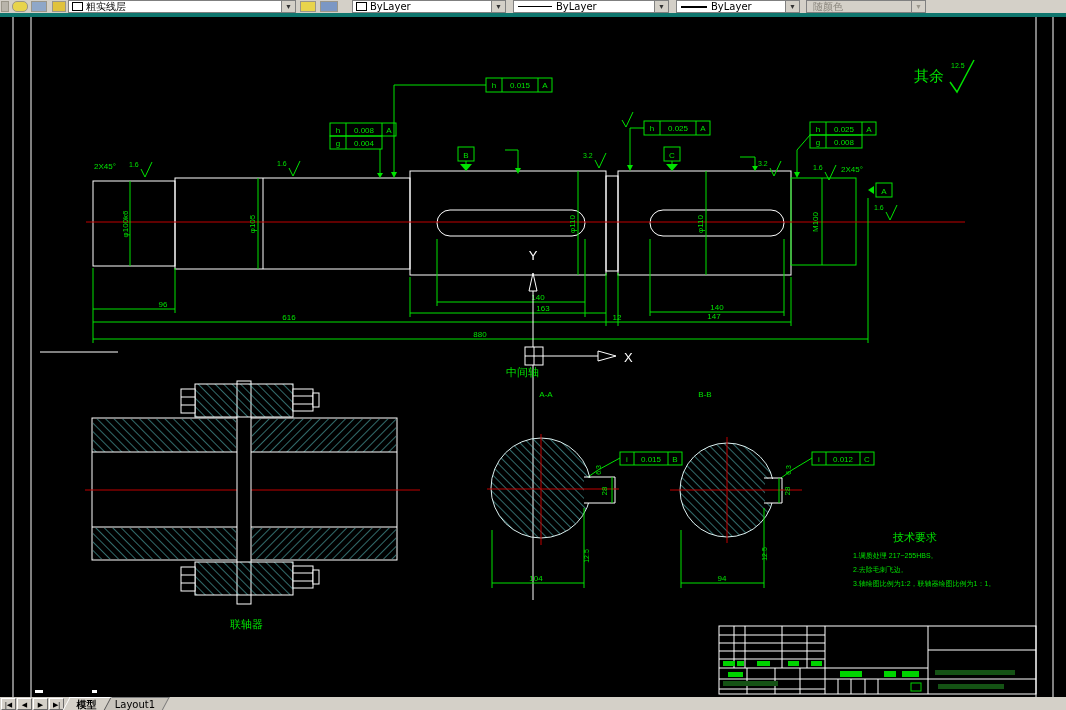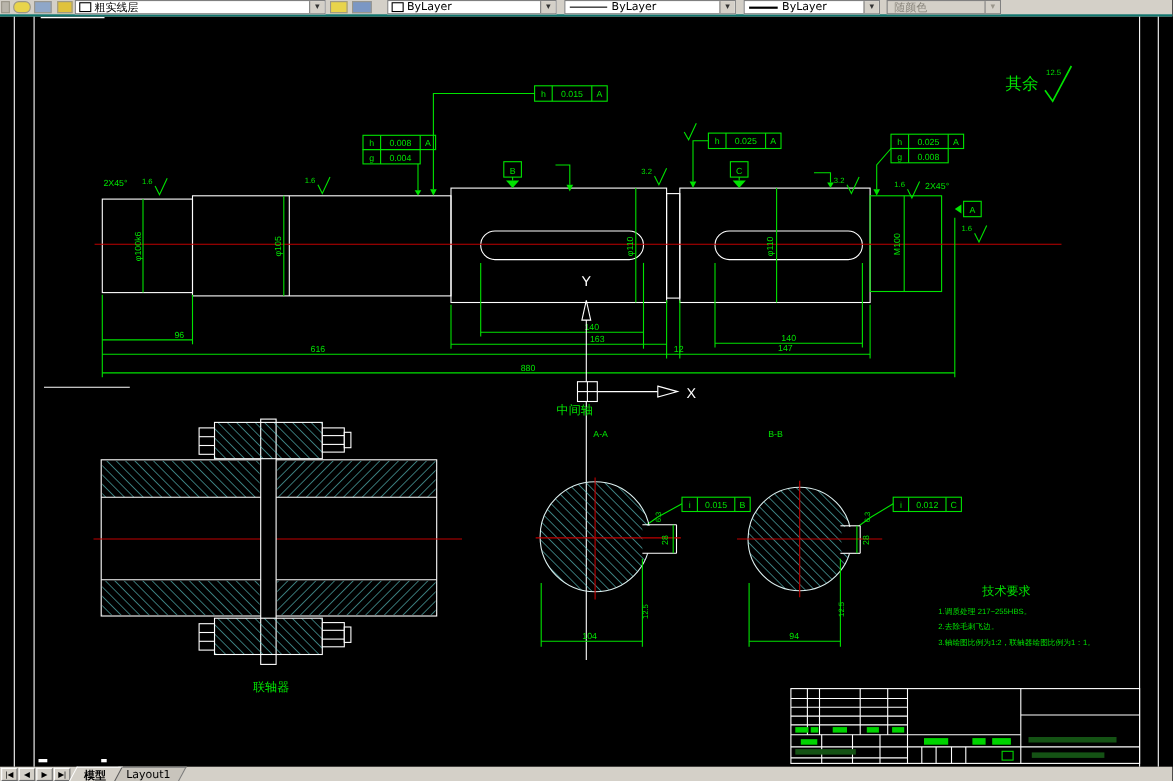--- a/index.html
+++ b/index.html
@@ -1,20 +1,20 @@
 <!DOCTYPE html>
 <html><head>
 <meta charset="utf-8">
 <style>
   html,body{margin:0;padding:0;background:#000;width:1066px;height:710px;overflow:hidden;
     font-family:"Liberation Sans",sans-serif;}
   #stage{position:relative;width:1066px;height:710px;background:#000;}
   
   #toolbar{position:absolute;left:0;top:0;width:1066px;height:13px;background:#d4d0c8;
-    border-bottom:2px solid #0f766e;z-index:5;}
+    border-bottom:4px solid #0f766e;z-index:5;}
   .tb-icon{position:absolute;top:1px;height:11px;border:1px solid #9a9689;box-sizing:border-box;}
   .combo{position:absolute;top:0;height:13px;background:#fff;border:1px solid #808080;
     box-sizing:border-box;display:flex;align-items:center;overflow:hidden;}
   .combo .chip{width:9px;height:7px;border:1px solid #000;background:#fff;margin:0 3px;flex:none;}
   .combo .linechip{width:34px;height:0;border-top:1px solid #000;margin:0 4px;flex:none;}
   .combo .ctext{font-size:10px;color:#000;white-space:nowrap;flex:1;
     font-family:"DejaVu Sans","Liberation Sans",sans-serif;}
   .combo .arrow{width:13px;height:11px;background:#d4d0c8;border-left:1px solid #808080;
     font-size:7px;line-height:11px;text-align:center;color:#333;flex:none;}
   .combo.disabled{background:#d4d0c8;}
@@ -371,21 +371,21 @@
   <div class="combo" style="left:513px;width:156px;">
     <span class="linechip"></span>
     <span class="ctext">ByLayer</span>
     <span class="arrow">▼</span>
   </div>
   <div class="combo" style="left:676px;width:124px;">
     <span class="linechip" style="width:26px;border-top-width:2px;"></span>
     <span class="ctext">ByLayer</span>
     <span class="arrow">▼</span>
   </div>
-  <div class="combo disabled" style="left:806px;width:104px;">
+  <div class="combo disabled" style="left:806px;width:120px;">
     <span class="ctext" style="margin-left:6px;">随颜色</span>
     <span class="arrow" style="color:#9a968c;">▼</span>
   </div>
 </div>
 
 <div id="tabbar">
   <div class="navbtn">|◀</div>
   <div class="navbtn">◀</div>
   <div class="navbtn">▶</div>
   <div class="navbtn">▶|</div>

